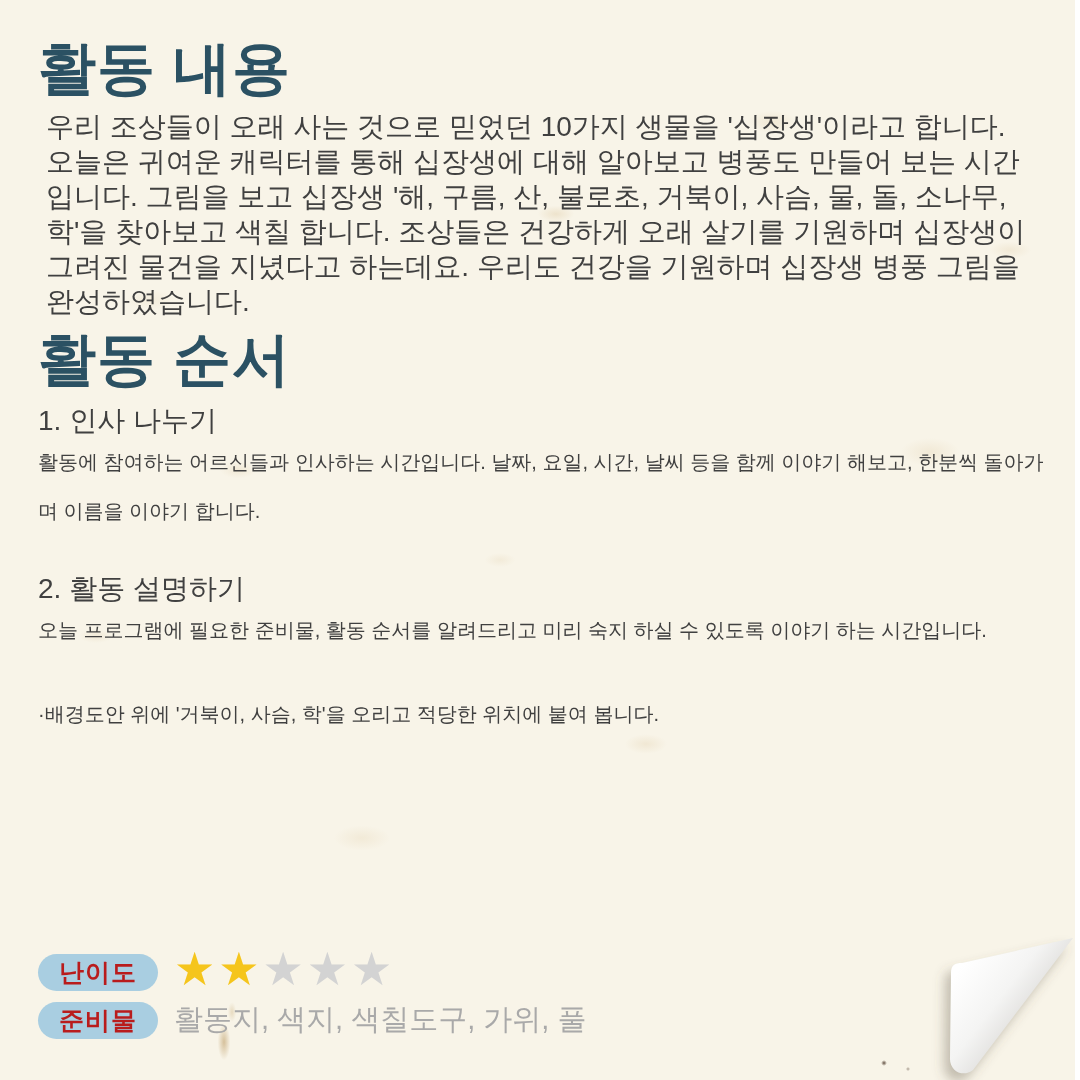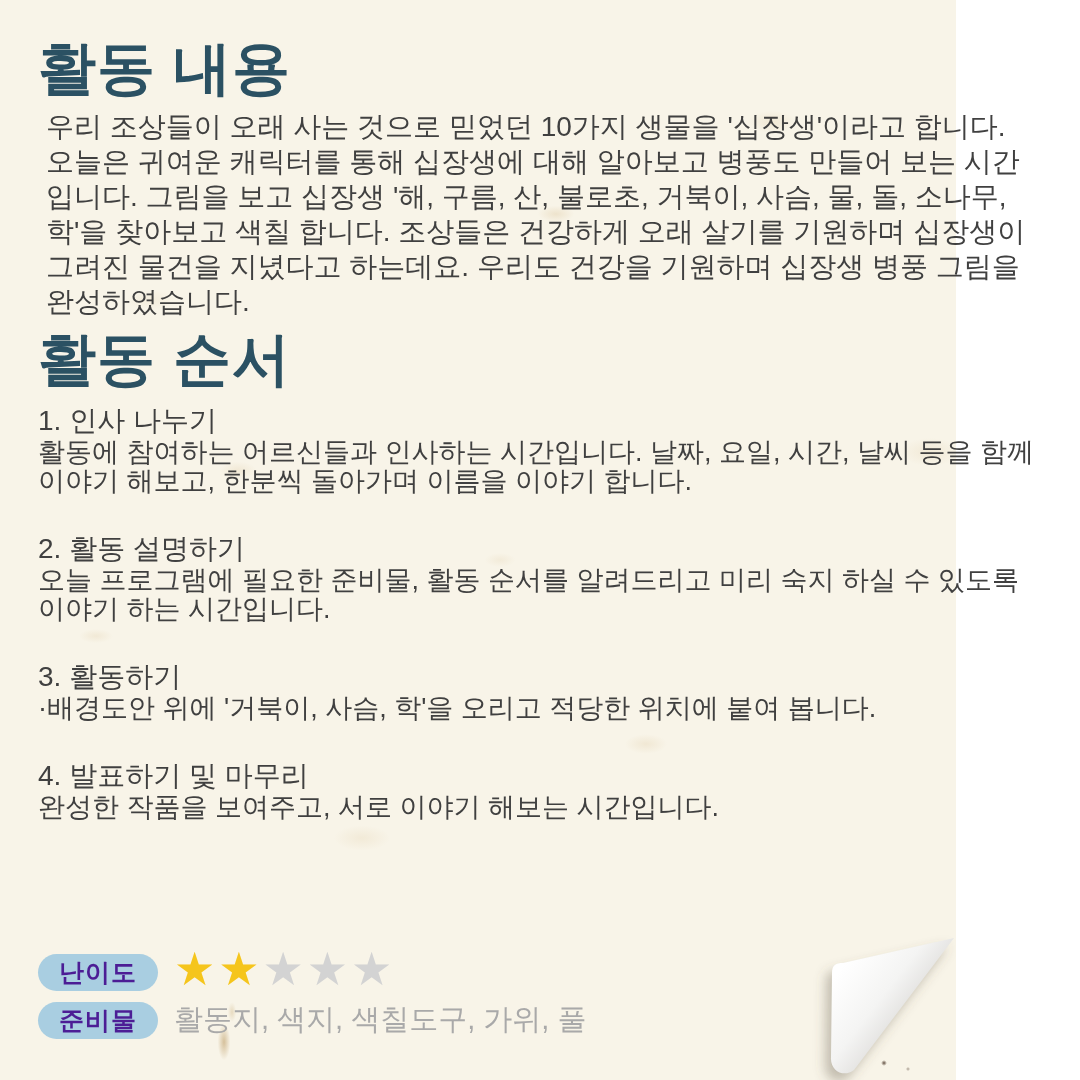--- a/index.html
+++ b/index.html
@@ -3,21 +3,21 @@
 <meta charset="utf-8">
 <style>
   html,body{margin:0;padding:0;}
   body{
     width:1080px;height:1080px;
     font-family:"Liberation Sans","DejaVu Sans",sans-serif;
     overflow:hidden;
   }
   .canvas{
     position:relative;
-    width:956px;height:1080px;
+    width:1075px;height:1080px;
     background-color:#f8f4e8;
     background-image:
       radial-gradient(ellipse 9px 26px at 224px 1042px, rgba(185,150,92,.55), rgba(185,150,92,0) 70%),
       radial-gradient(ellipse 6px 14px at 232px 1012px, rgba(200,170,115,.35), rgba(200,170,115,0) 70%),
       radial-gradient(circle 4px at 884px 1063px, rgba(72,52,38,.85), rgba(72,52,38,0) 72%),
       radial-gradient(circle 3px at 908px 1069px, rgba(72,52,38,.45), rgba(72,52,38,0) 72%),
       radial-gradient(circle 3px at 1321px 0px, rgba(72,52,38,0), rgba(72,52,38,0) 72%),
       radial-gradient(ellipse 26px 12px at 556px 214px, rgba(214,188,140,.30), rgba(214,188,140,0) 70%),
       radial-gradient(ellipse 34px 16px at 772px 122px, rgba(214,188,140,.22), rgba(214,188,140,0) 70%),
       radial-gradient(ellipse 42px 20px at 930px 452px, rgba(214,188,140,.20), rgba(214,188,140,0) 70%),
@@ -49,37 +49,37 @@
     color:#404040;
     margin:8px;
   }
   .title-order{margin-top:8px;}
   .steps{margin-top:11px;}
   .step{margin-bottom:35px;}
   .step-heading{
     font-size:28px;line-height:35px;color:#404040;
   }
   .step-line{
-    font-size:27px;line-height:29px;color:#404040;
+    font-size:20px;line-height:49px;color:#404040;
   }
   .footer{
     position:absolute;
     left:38px;top:953px;
     width:900px;
   }
   .footer-row{
     display:flex;align-items:center;
     margin-bottom:10px;
     height:38px;
   }
   .badge{
     width:120px;height:37px;
     background:#a9cee1;
     border-radius:19px;
-    color:#4c1d95;
+    color:#b91c1c;
     font-size:25px;font-weight:800;
     display:flex;align-items:center;justify-content:center;
     flex:0 0 auto;
     letter-spacing:1px;
   }
   .stars{
     margin-left:16px;
     font-size:46px;
     line-height:38px;
     letter-spacing:3px;
@@ -118,28 +118,23 @@
         <div class="step-heading">1. 인사 나누기</div>
         <div class="step-line">활동에 참여하는 어르신들과 인사하는 시간입니다. 날짜, 요일, 시간, 날씨 등을 함께 이야기 해보고, 한분씩 돌아가며 이름을 이야기 합니다.</div>
       </div>
 
       <div class="step">
         <div class="step-heading">2. 활동 설명하기</div>
         <div class="step-line">오늘 프로그램에 필요한 준비물, 활동 순서를 알려드리고 미리 숙지 하실 수 있도록 이야기 하는 시간입니다.</div>
       </div>
 
       <div class="step">
-        <div class="step-heading">3. 활동하기</div>
         <div class="step-line">·배경도안 위에 '거북이, 사슴, 학'을 오리고 적당한 위치에 붙여 봅니다.</div>
       </div>
 
-      <div class="step">
-        <div class="step-heading">4. 발표하기 및 마무리</div>
-        <div class="step-line">완성한 작품을 보여주고, 서로 이야기 해보는 시간입니다.</div>
-      </div>
 
     </div>
   </div>
 
   <div class="footer">
 
     <div class="footer-row">
       <div class="badge">난이도</div>
       <div class="stars">
         <span class="star-icon on">★</span>

